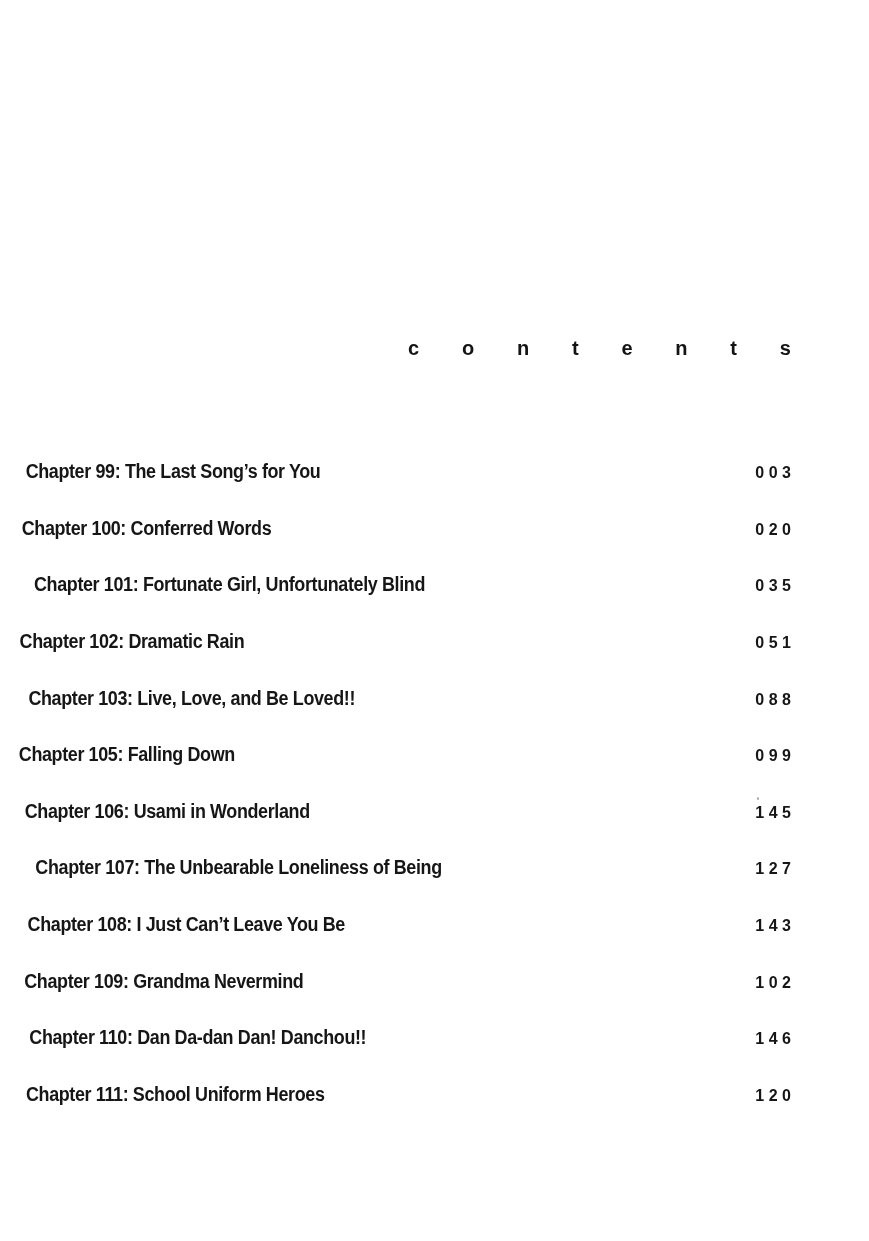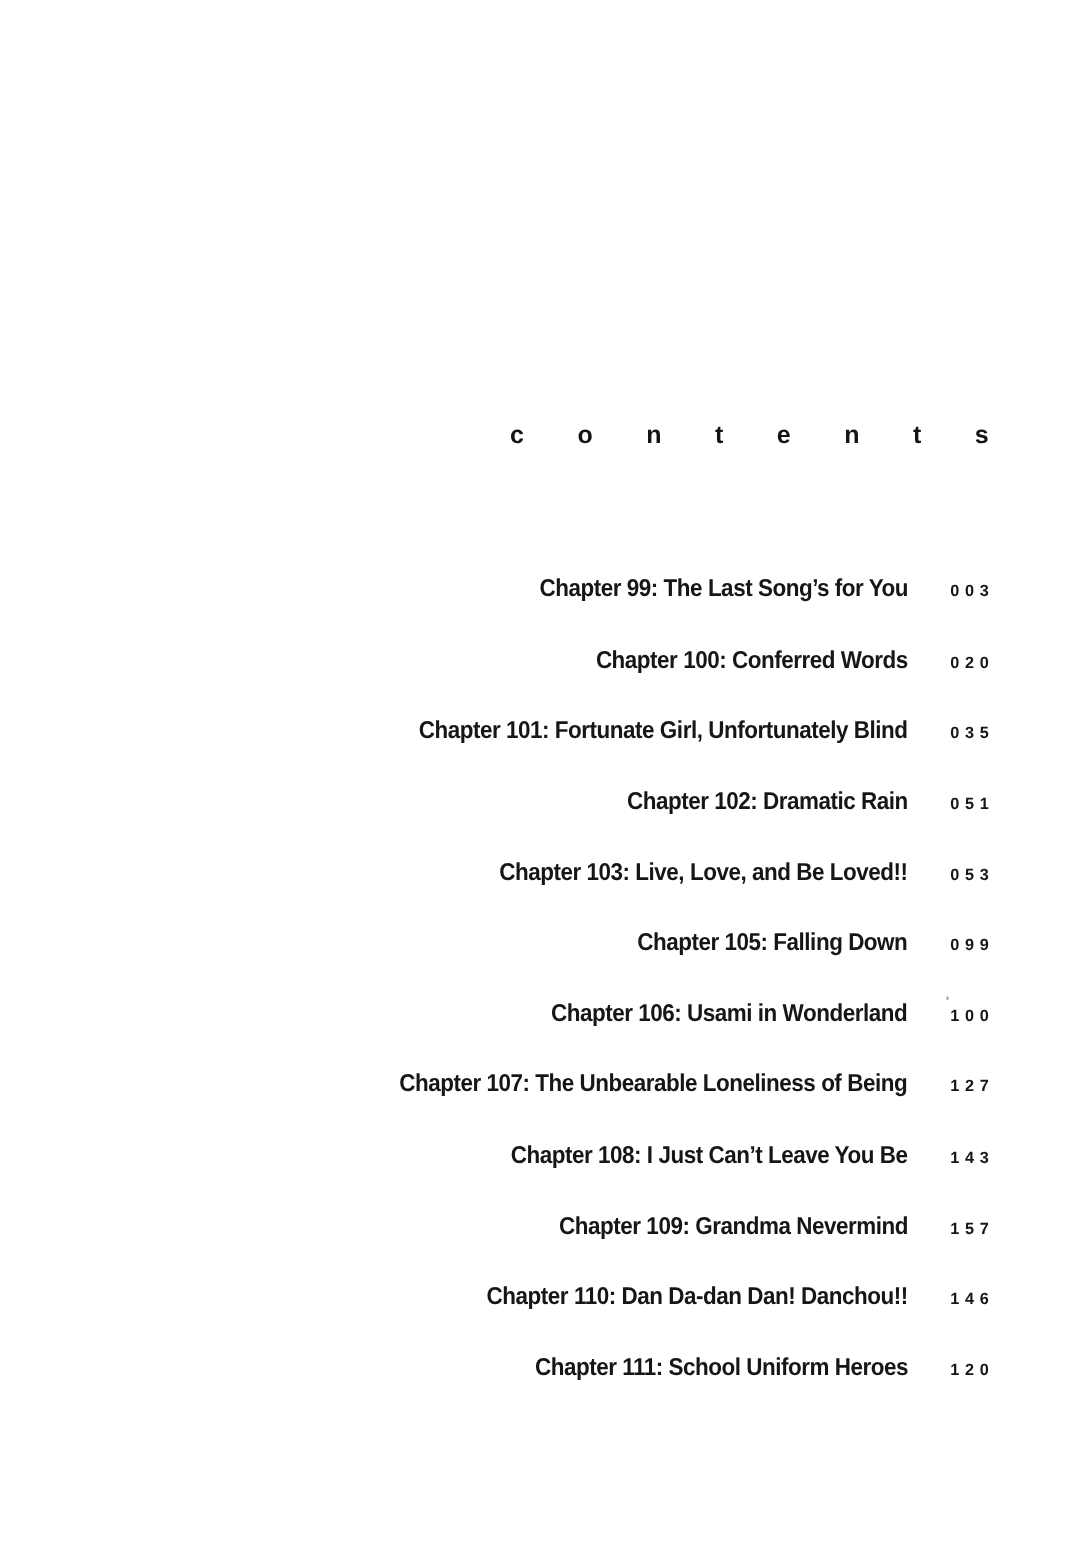--- a/index.html
+++ b/index.html
@@ -31,40 +31,40 @@
     display: inline-block;
   }
   .toc-list {
     position: absolute;
     left: 0;
     top: 443px;
     width: 791px;
   }
   .toc-row {
     display: flex;
-    justify-content: flex-end;
+    justify-content: space-between;
     align-items: baseline;
     height: 56.65px;
   }
   .toc-chapter {
     display: inline-block;
     font-size: 19.5px;
     font-weight: 700;
     letter-spacing: -0.4px;
     line-height: 56.65px;
     color: #161616;
     white-space: nowrap;
     transform: scaleX(0.92);
     transform-origin: right center;
   }
   .toc-page {
     display: inline-block;
     width: 65px;
     text-align: right;
-    font-size: 13px;
+    font-size: 16px;
     font-weight: 700;
     letter-spacing: 4.5px;
     color: #161616;
     position: relative;
     left: 4.5px;
     white-space: nowrap;
   }
   .scan-speck {
     position: absolute;
     left: 757px;
@@ -104,41 +104,41 @@
       <div class="toc-row">
       <span class="toc-chapter">Chapter 101: Fortunate Girl, Unfortunately Blind</span>
       <span class="toc-page">035</span>
     </div>
       <div class="toc-row">
       <span class="toc-chapter">Chapter 102: Dramatic Rain</span>
       <span class="toc-page">051</span>
     </div>
       <div class="toc-row">
       <span class="toc-chapter">Chapter 103: Live, Love, and Be Loved!!</span>
-      <span class="toc-page">053</span>
+      <span class="toc-page">088</span>
     </div>
       <div class="toc-row">
       <span class="toc-chapter">Chapter 105: Falling Down</span>
       <span class="toc-page">099</span>
     </div>
       <div class="toc-row">
       <span class="toc-chapter">Chapter 106: Usami in Wonderland</span>
-      <span class="toc-page">100</span>
+      <span class="toc-page">145</span>
     </div>
       <div class="toc-row">
       <span class="toc-chapter">Chapter 107: The Unbearable Loneliness of Being</span>
       <span class="toc-page">127</span>
     </div>
       <div class="toc-row">
       <span class="toc-chapter">Chapter 108: I Just Can’t Leave You Be</span>
       <span class="toc-page">143</span>
     </div>
       <div class="toc-row">
       <span class="toc-chapter">Chapter 109: Grandma Nevermind</span>
-      <span class="toc-page">157</span>
+      <span class="toc-page">102</span>
     </div>
       <div class="toc-row">
       <span class="toc-chapter">Chapter 110: Dan Da-dan Dan! Danchou!!</span>
       <span class="toc-page">146</span>
     </div>
       <div class="toc-row">
       <span class="toc-chapter">Chapter 111: School Uniform Heroes</span>
       <span class="toc-page">120</span>
     </div>
     </div>

